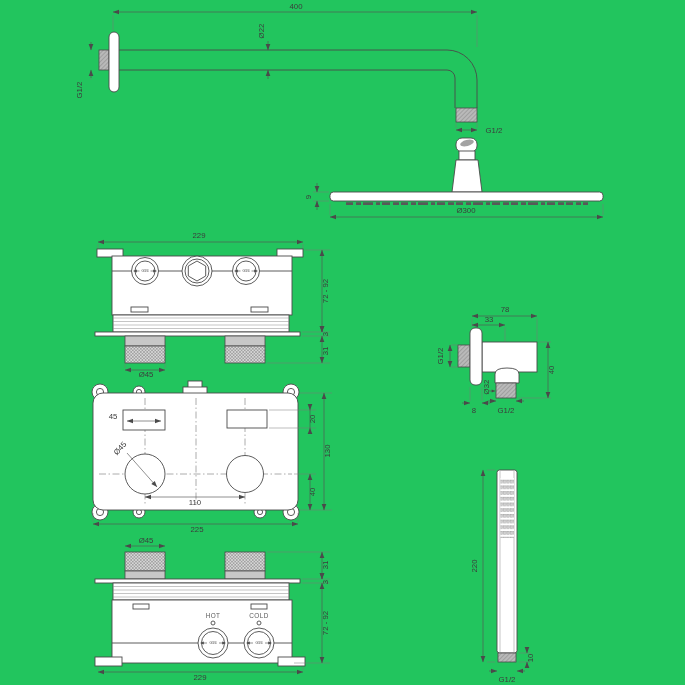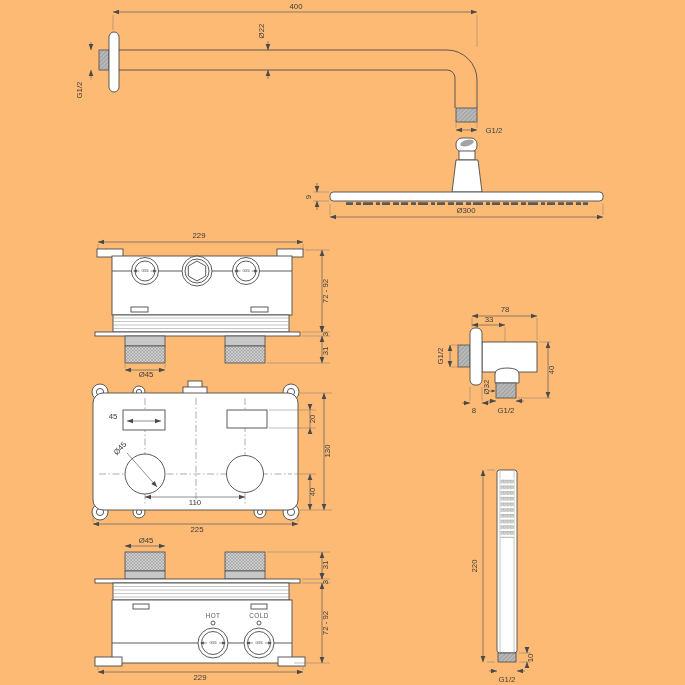--- a/index.html
+++ b/index.html
@@ -1,16 +1,16 @@
 <!DOCTYPE html>
 <html><head>
 <meta charset="utf-8">
 <style>
   html,body{margin:0;padding:0;background:#fff;}
-  .canvas{position:relative;width:685px;height:685px;background:#fdba74;overflow:hidden;
+  .canvas{position:relative;width:685px;height:685px;background:#22c55e;overflow:hidden;
           font-family:"Liberation Sans", sans-serif;}
   svg{display:block;}
   .ol{fill:#ffffff;stroke:#4a4a4a;stroke-width:0.9;}
   .ln{stroke:#4a4a4a;stroke-width:0.9;fill:none;}
   .lt{stroke:#8a8a8a;stroke-width:0.5;fill:none;}
   .dim{stroke:#555555;stroke-width:0.65;fill:none;}
   .ext{stroke:#7a7a7a;stroke-width:0.5;fill:none;}
   .dash{stroke:#666;stroke-width:0.55;fill:none;stroke-dasharray:7 2.5 1.5 2.5;}
   .t{font:7.8px "Liberation Sans", sans-serif;fill:#3c3c3c;text-anchor:middle;}
   .ts{font-size:6.4px;letter-spacing:0.4px;fill:#5a5a5a;}

